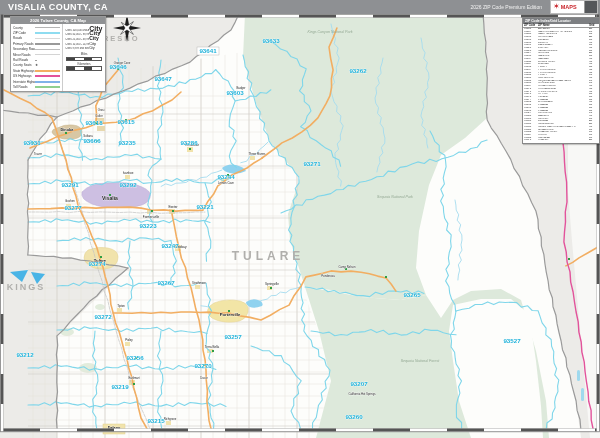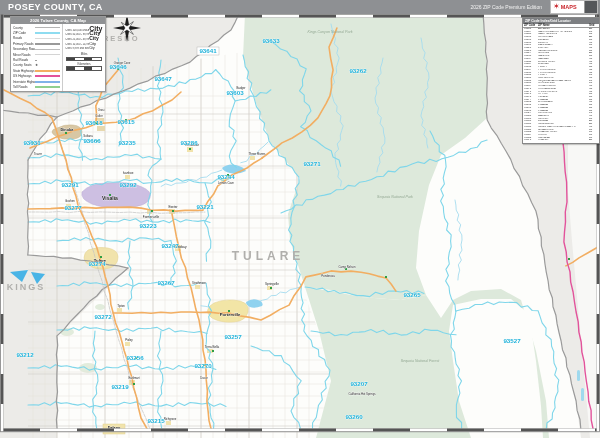--- a/index.html
+++ b/index.html
@@ -368,21 +368,21 @@
       <line x1="3" y1="430" x2="597" y2="430" stroke="#555" stroke-width="3" stroke-dasharray="37 37"></line>
       <rect x="0.3" y="14.5" width="3" height="417" fill="#fff" stroke="#999" stroke-width=".4"></rect>
       <line x1="1.8" y1="14" x2="1.8" y2="432" stroke="#555" stroke-width="3" stroke-dasharray="30 30"></line>
       <rect x="596.7" y="14.5" width="3" height="417" fill="#fff" stroke="#999" stroke-width=".4"></rect>
       <line x1="598.2" y1="14" x2="598.2" y2="432" stroke="#555" stroke-width="3" stroke-dasharray="30 30"></line>
       <rect x="0.5" y="14.2" width="599" height="417.6" fill="none" stroke="#8a8a8a" stroke-width=".8"></rect>
     </g>
   </svg>
 
   <div class="titlebar">
-    <span class="maintitle">POSEY COUNTY, CA</span>
+    <span class="maintitle">VISALIA COUNTY, CA</span>
     <span class="edition">2026 ZIP Code Premium Edition</span>
     <span class="logo">
       <span class="logo-star">✶</span>
       <span class="logo-text">MAPS</span>
       <span class="logo-side"></span>
     </span>
   </div>
 
   <div class="legend">
     <div class="legend-title">2026 Tulare County, CA Map</div>

